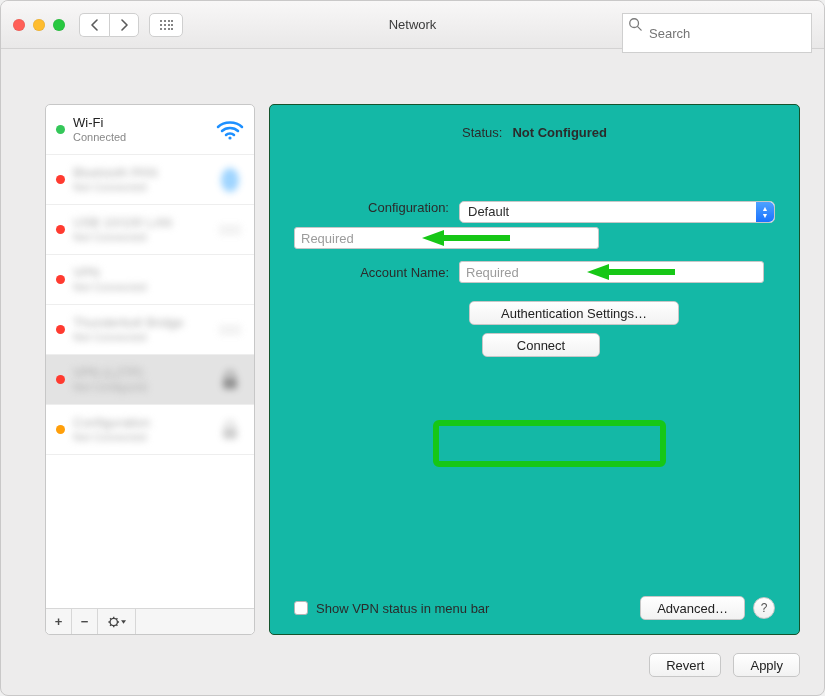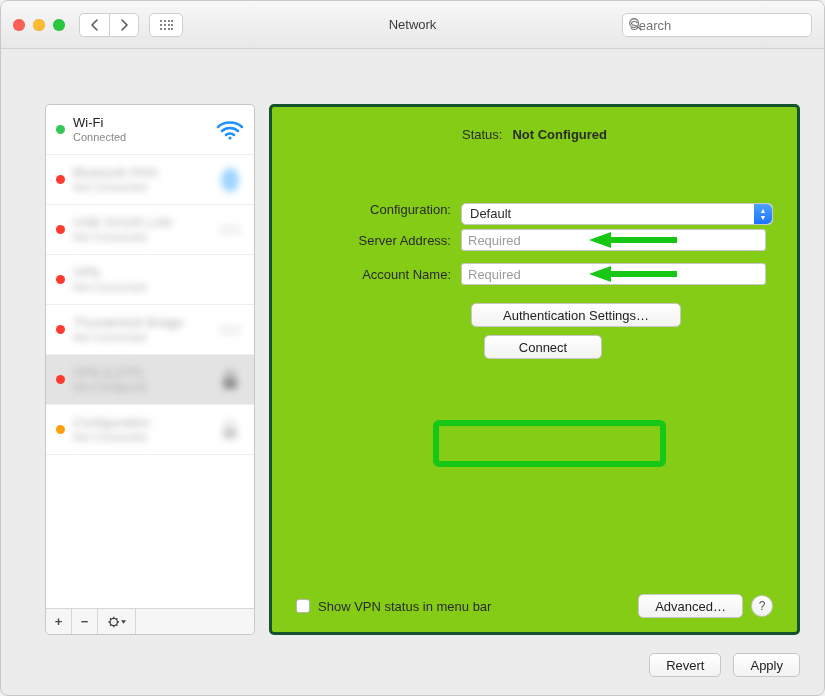--- a/index.html
+++ b/index.html
@@ -51,24 +51,24 @@
   .grid-btn { width:34px; margin-left:10px; letter-spacing:-2px; font-size:12px; }
   .title {
     position:absolute; left:0; right:0; text-align:center;
     font-size:13px; color:#3b3b3b; pointer-events:none;
   }
   .search-wrap {
     position:absolute; right:12px; top:12px;
     width:190px;
   }
   .search-input{
-    width:100%; height:24px;
-    border:1px solid #cfcfcf; border-radius:5px;
+    width:100%; height:40px;
+    border:1px solid #cfcfcf; border-radius:0;
     background:#fff;
-    padding:0 8px 0 7px; font-size:13px; color:#6a6a6a;
+    padding:0 8px 0 26px; font-size:13px; color:#6a6a6a;
   }
   .search-icon{
     position:absolute; left:6px; top:4px; width:14px; height:14px;
     color:#7b7b7b;
   }
   
   .body-area { position:absolute; left:0; right:0; top:48px; bottom:0; }
   
   .location-row {
     height:55px;
@@ -125,21 +125,21 @@
   }
   .sf-btn{
     width:26px; border-right:1px solid #d7d7d7;
     display:flex; align-items:center; justify-content:center;
     color:#4a4a4a; font-weight:600;
   }
   .sf-btn.gear{ width:38px; }
   
   .right-panel{
     flex:1; position:relative;
-    border:3px solid #14532d; background:#84cc16; border-radius:5px;
+    border:1px solid #14532d; background:#14b8a6; border-radius:5px;
     padding:20px 24px 16px 24px;
   }
   .status-row{
     display:flex; gap:10px; align-items:baseline; justify-content:center;
     margin-bottom:60px;
   }
   .status-row .label{ font-size:13px; }
   .status-row .value{ font-size:13px; font-weight:700; }
   .form-rows{ display:flex; flex-direction:column; gap:12px; }
   .form-row{ display:flex; align-items:center; }
@@ -382,21 +382,20 @@
               <div class="mac-select">
                 <span>Default</span>
                 <div class="stepper">
                   <span class="up">▲</span>
                     <span class="down">▼</span>
                 </div>
               </div>
             </div>
           </div>
           <div class="form-row">
-            <span class="flabel">Server Address:</span>
             <div class="fcontrol">
               <input class="text-input" placeholder="Required" style="">
               <svg class="arrow-annot" viewBox="0 0 90 18">
                 <line x1="88" y1="9" x2="18" y2="9" stroke="#16c716" stroke-width="6"></line>
                 <polygon points="0,9 22,1 22,17" fill="#16c716"></polygon>
               </svg>
             </div>
           </div>
           <div class="form-row">
             <span class="flabel">Account Name:</span>

